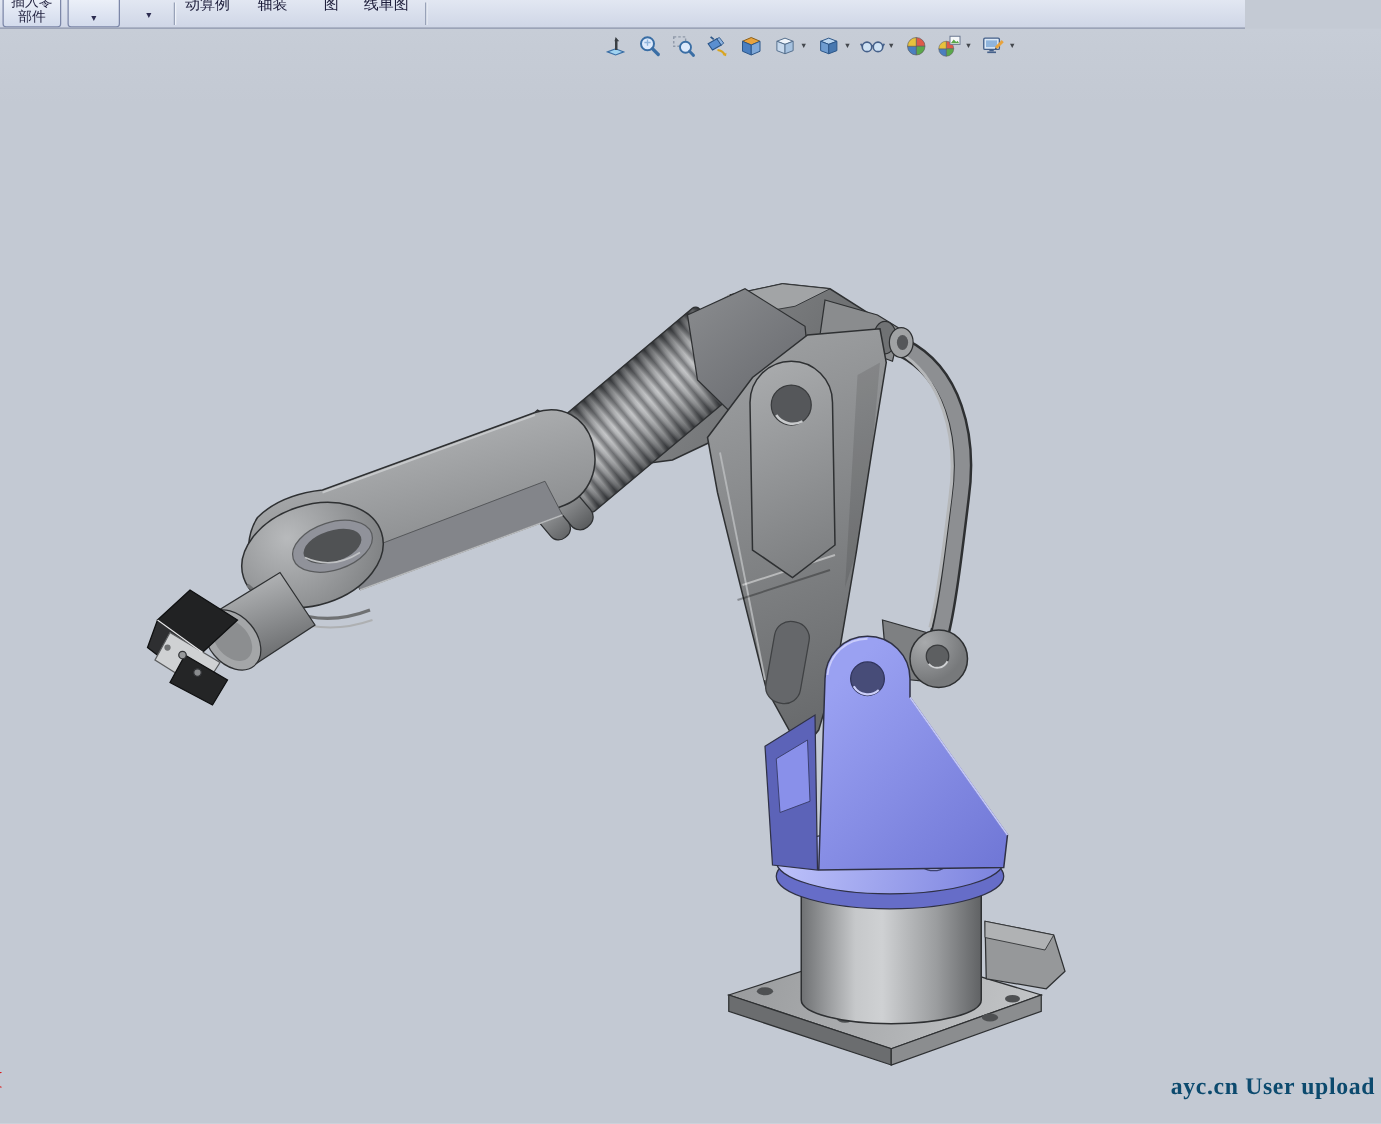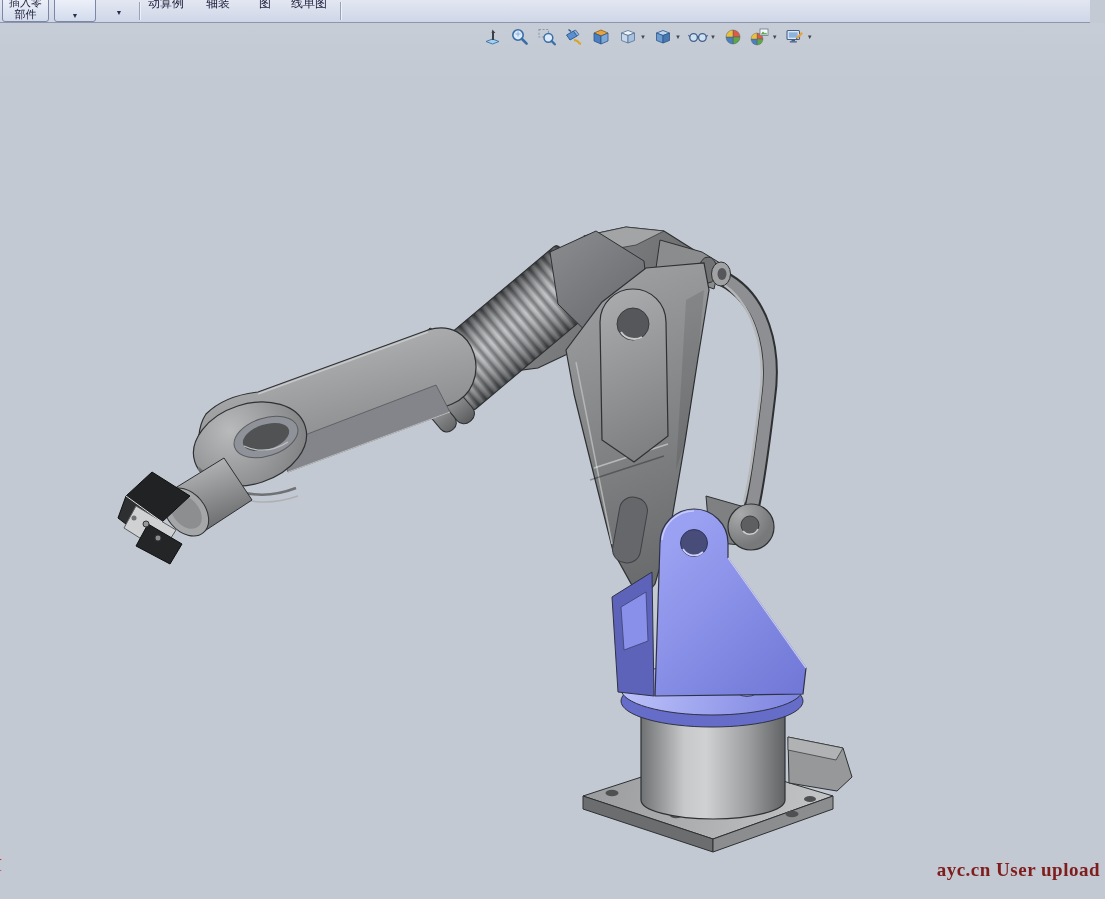--- a/index.html
+++ b/index.html
@@ -1,21 +1,21 @@
 <!DOCTYPE html>
 <html><head>
 <meta charset="utf-8">
 <style>
   * { margin:0; padding:0; box-sizing:border-box; }
   html,body { width:1105px; height:899px; overflow:hidden;
     font-family:"Liberation Sans", sans-serif; }
   #stage { position:relative; width:1105px; height:899px; background:#c4cad4; }
 
   
-  #top-toolbar { position:absolute; left:0; top:0; width:1090px; height:23px;
+  #top-toolbar { position:absolute; left:0; top:0; width:996px; height:23px;
     background:linear-gradient(#e2e7f2,#cfd6e6); border-bottom:1px solid #8d96ad;
     overflow:hidden; z-index:30; }
   .tb-btn { position:absolute; border:1px solid #7c87a8; border-radius:3px;
     background:linear-gradient(#f3f6fc,#d3dbec); color:#1c1c3a; font-size:11px;
     text-align:center; line-height:12px; cursor:default; }
   .tb-flat { position:absolute; color:#1c1c3a; font-size:12px; text-align:center;
     background:transparent; border:none; }
   .tb-caret { font-size:7px; color:#2c2c50; display:block; }
   .tb-sep { position:absolute; top:2px; width:1px; height:18px; background:#98a2b8;
     box-shadow:1px 0 0 #eef1f8; }
@@ -40,21 +40,21 @@
   #headsup { position:absolute; left:482px; top:26px; display:flex;
     align-items:center; gap:5px; z-index:20; }
   .hu-item { display:flex; align-items:center; gap:2px; padding:1px;
     border-radius:2px; }
   .hu-item svg { display:block; }
   .hu-caret { font-size:6px; color:#44484e; line-height:6px; }
 
   
   #watermark { position:absolute; right:5px; top:859px; z-index:15;
     font-family:"Liberation Serif", serif; font-weight:bold; font-size:19px;
-    color:#7f1d1d; letter-spacing:0.5px; }
+    color:#0c4a6e; letter-spacing:0.5px; }
   #edge-mark { position:absolute; left:-4px; top:856px; z-index:15;
     color:#dd1111; font-size:15px; font-weight:bold;
     font-family:"Liberation Serif", serif; }
 </style>
 </head>
 <body>
 
 <div id="stage">
 
   <div id="top-toolbar">

